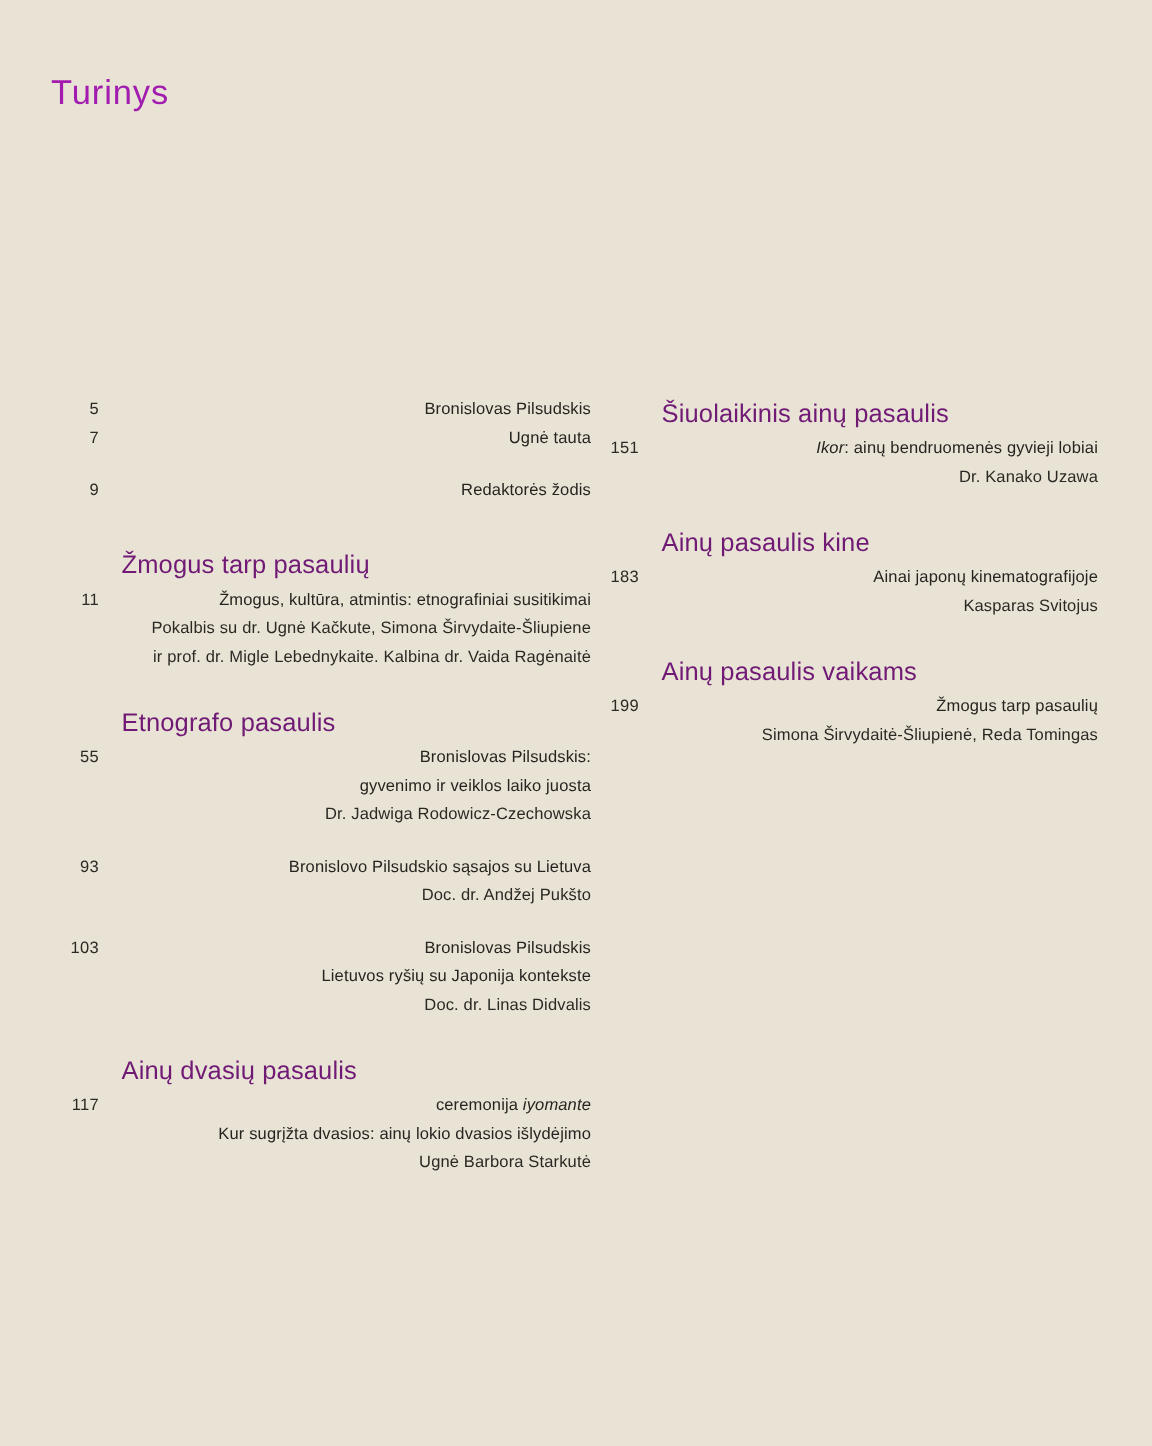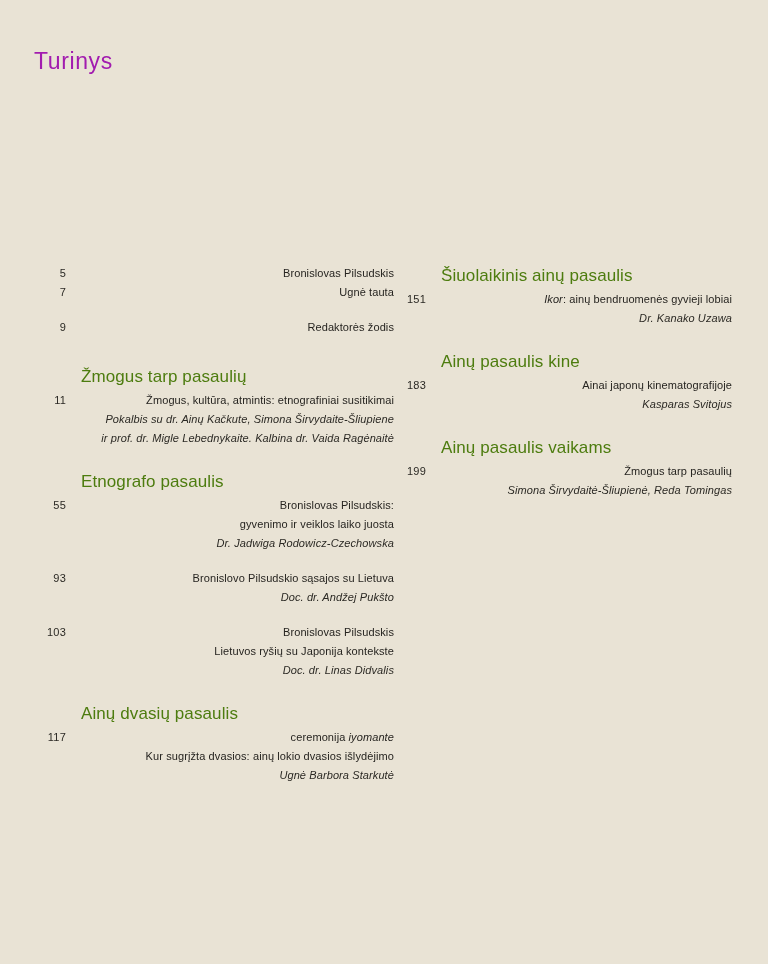--- a/index.html
+++ b/index.html
@@ -69,31 +69,30 @@
   }
   .line {
     font-size: 11px;
     line-height: 19px;
     color: #262420;
     letter-spacing: 0.1px;
     white-space: nowrap;
     text-align: right;
   }
   .line.italic {
-    font-style: italic;
     color: #2b2924;
   }
   .line em {
     font-style: italic;
   }
   .section-heading {
     font-size: 17px;
     line-height: 23px;
     font-weight: 400;
-    color: #4d7c0f;
+    color: #701a75;
     letter-spacing: 0.1px;
     margin-left: 47px;
     white-space: nowrap;
   }
   .col-right .section-heading {
     margin-left: 49px;
   }
   .gap-md { height: 16px; }
   .gap-lg { height: 22px; }
   .gap-xl { height: 28px; }
@@ -140,21 +139,21 @@
 
       <div class="gap-xl"></div>
 
       <div class="section-heading">Žmogus tarp pasaulių</div>
       <div class="heading-gap"></div>
       <div class="entry">
         <div class="entry-head">
           <div class="num">11</div>
           <div class="entry-body">
             <div class="line">Žmogus, kultūra, atmintis: etnografiniai susitikimai</div>
-            <div class="line italic">Pokalbis su dr. Ainų Kačkute, Simona Širvydaite-Šliupiene</div>
+            <div class="line italic">Pokalbis su dr. Ugnė Kačkute, Simona Širvydaite-Šliupiene</div>
             <div class="line italic">ir prof. dr. Migle Lebednykaite. Kalbina dr. Vaida Ragėnaitė</div>
           </div>
         </div>
       </div>
 
       <div class="gap-lg"></div>
 
       <div class="section-heading">Etnografo pasaulis</div>
       <div class="heading-gap"></div>
       <div class="entry">

